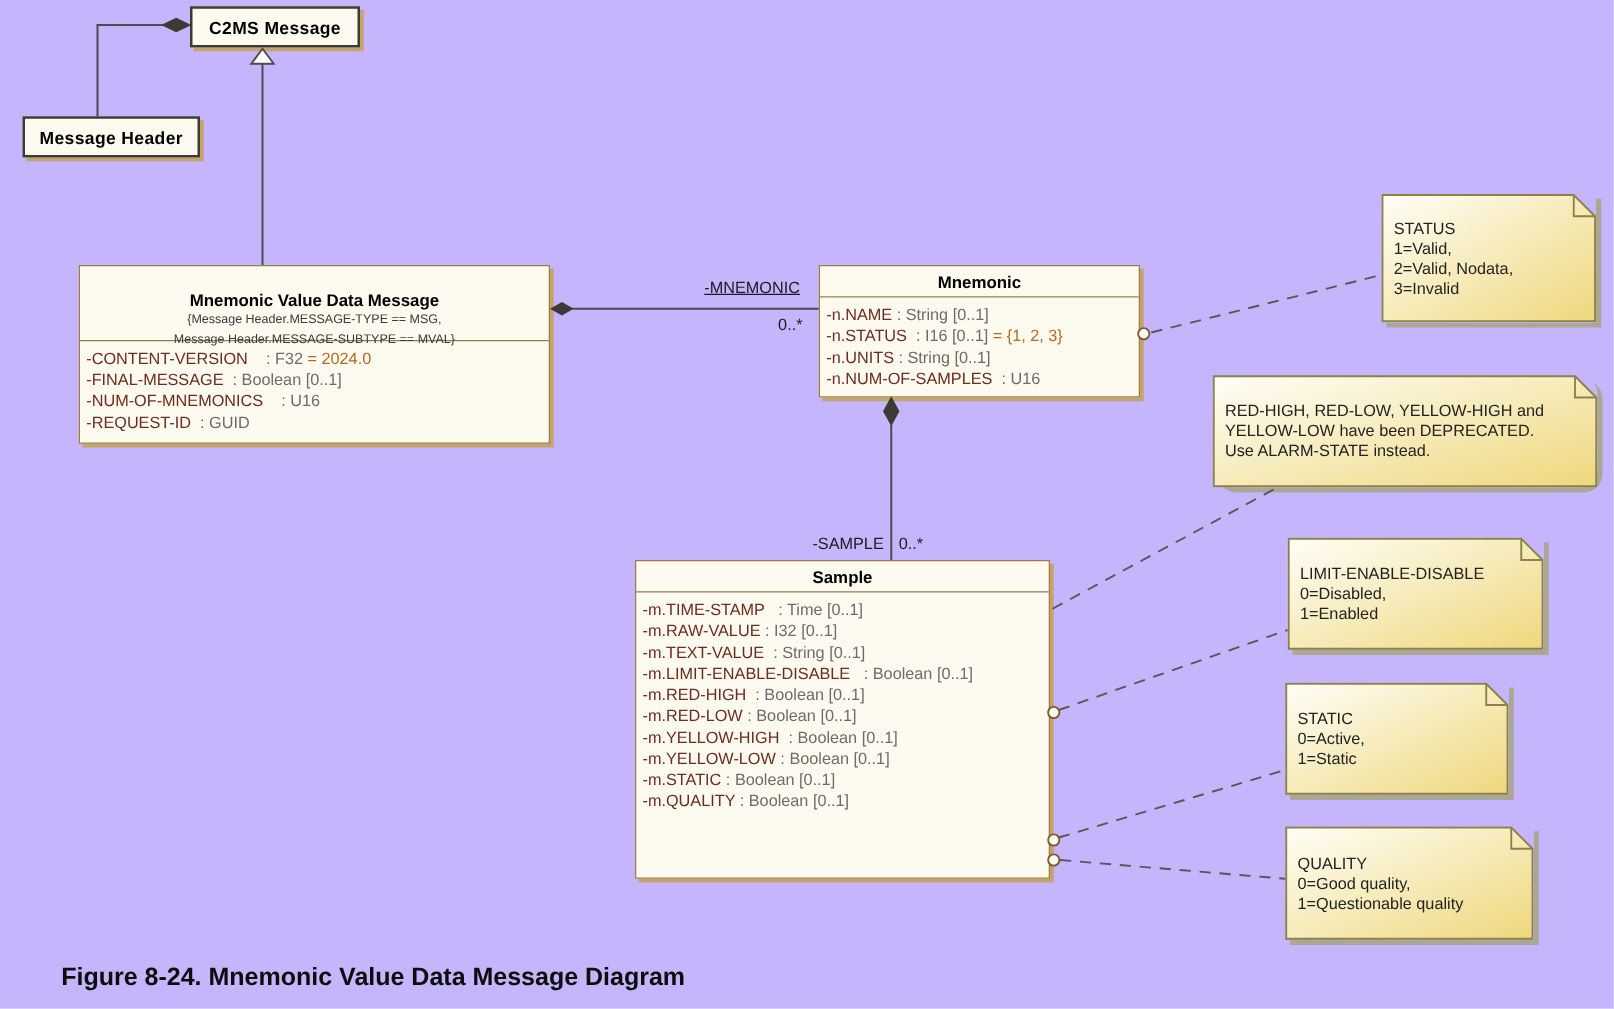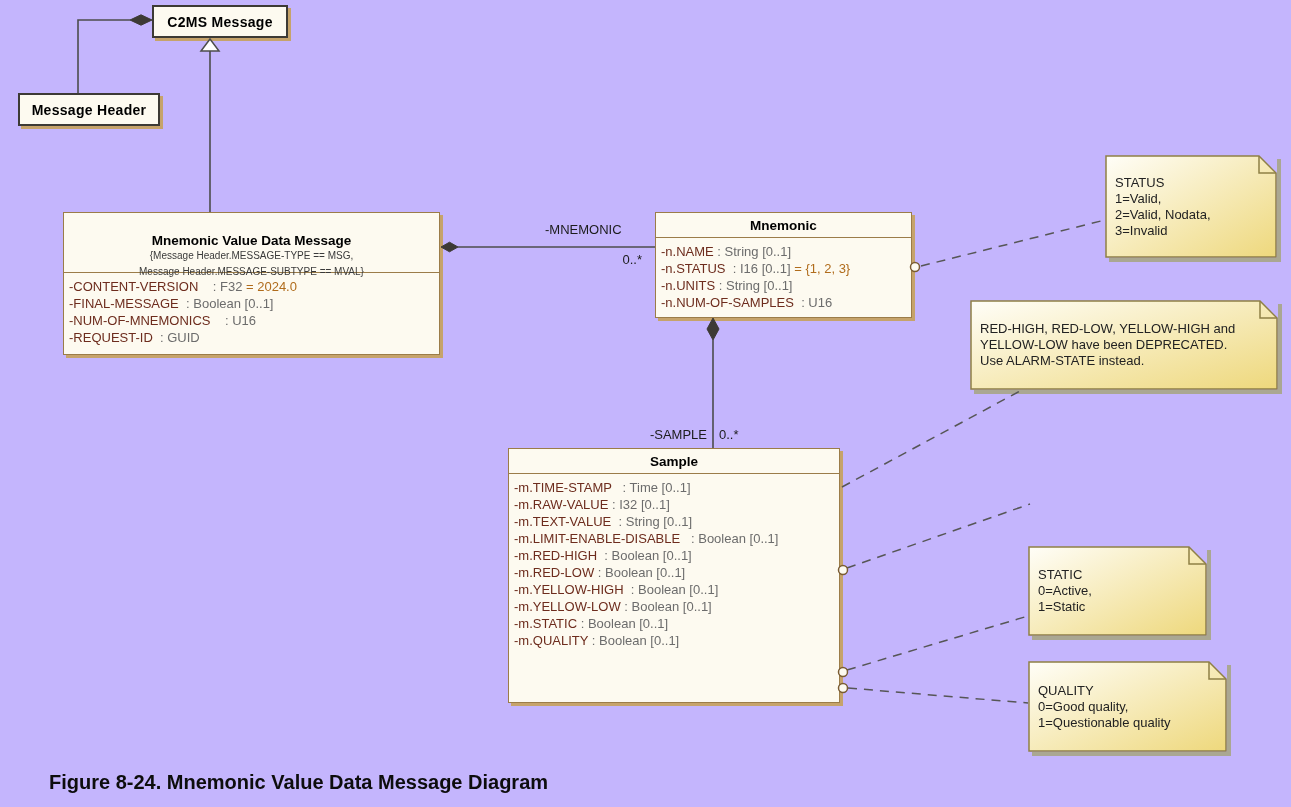--- a/index.html
+++ b/index.html
@@ -131,21 +131,21 @@
         <div class="attr-row"><span class="a-name">-m.LIMIT-ENABLE-DISABLE</span><span class="a-type">   : Boolean [0..1]</span></div>
         <div class="attr-row"><span class="a-name">-m.RED-HIGH</span><span class="a-type">  : Boolean [0..1]</span></div>
         <div class="attr-row"><span class="a-name">-m.RED-LOW</span><span class="a-type"> : Boolean [0..1]</span></div>
         <div class="attr-row"><span class="a-name">-m.YELLOW-HIGH</span><span class="a-type">  : Boolean [0..1]</span></div>
         <div class="attr-row"><span class="a-name">-m.YELLOW-LOW</span><span class="a-type"> : Boolean [0..1]</span></div>
         <div class="attr-row"><span class="a-name">-m.STATIC</span><span class="a-type"> : Boolean [0..1]</span></div>
         <div class="attr-row"><span class="a-name">-m.QUALITY</span><span class="a-type"> : Boolean [0..1]</span></div>
       </div>
   </div>
 
-  <div class="assoc-label" style="left:545px;top:222px;width:95px;text-align:left;">-MNEMONIC</div>
+  <div class="assoc-label" style="left:545px;top:222px;width:95px;text-align:right;text-decoration:underline;">-MNEMONIC</div>
   <div class="assoc-label" style="left:608px;top:252px;width:34px;text-align:right;">0..*</div>
   <div class="assoc-label" style="left:630px;top:427px;width:77px;text-align:right;">-SAMPLE</div>
   <div class="assoc-label" style="left:719px;top:427px;">0..*</div>
 
   <div class="note" style="left:1105px;top:155px;width:172px;height:103px;">
     <svg width="172" height="103" viewBox="0 0 172 103">
       <defs>
           <linearGradient id="ng1" x1="0" y1="0" x2="1" y2="1">
         <stop offset="0" style="stop-color:var(--note-grad-start)"></stop>
             <stop offset="1" style="stop-color:var(--note-grad-end)"></stop>
@@ -153,36 +153,51 @@
         </defs>
       <polygon points="1,1 154,1 171,18 171,102 1,102" fill="url(#ng1)" stroke="var(--note-border)" stroke-width="1.5"></polygon>
       <path d="M154,1 L154,18 L171,18" fill="none" stroke="var(--note-border)" stroke-width="1.5"></path>
     </svg>
     <div class="note-text">STATUS
 1=Valid,
 2=Valid, Nodata,
 3=Invalid</div>
   </div>
 
-  <div class="note" style="left:970px;top:300px;width:308px;height:90px;">
+  <div class="note" style="left:970px;top:300px;width:308px;height:90px;border-radius:15px;">
     <svg width="308" height="90" viewBox="0 0 308 90">
       <defs>
           <linearGradient id="ng2" x1="0" y1="0" x2="1" y2="1">
         <stop offset="0" style="stop-color:var(--note-grad-start)"></stop>
             <stop offset="1" style="stop-color:var(--note-grad-end)"></stop>
       </linearGradient>
         </defs>
       <polygon points="1,1 290,1 307,18 307,89 1,89" fill="url(#ng2)" stroke="var(--note-border)" stroke-width="1.5"></polygon>
       <path d="M290,1 L290,18 L307,18" fill="none" stroke="var(--note-border)" stroke-width="1.5"></path>
     </svg>
     <div class="note-text">RED-HIGH, RED-LOW, YELLOW-HIGH and
 YELLOW-LOW have been DEPRECATED.
 Use ALARM-STATE instead.</div>
   </div>
 
+  <div class="note" style="left:1030px;top:430px;width:205px;height:90px;">
+    <svg width="205" height="90" viewBox="0 0 205 90">
+      <defs>
+          <linearGradient id="ng3" x1="0" y1="0" x2="1" y2="1">
+        <stop offset="0" style="stop-color:var(--note-grad-start)"></stop>
+            <stop offset="1" style="stop-color:var(--note-grad-end)"></stop>
+      </linearGradient>
+        </defs>
+      <polygon points="1,1 187,1 204,18 204,89 1,89" fill="url(#ng3)" stroke="var(--note-border)" stroke-width="1.5"></polygon>
+      <path d="M187,1 L187,18 L204,18" fill="none" stroke="var(--note-border)" stroke-width="1.5"></path>
+    </svg>
+    <div class="note-text">LIMIT-ENABLE-DISABLE
+0=Disabled,
+1=Enabled</div>
+  </div>
 
   <div class="note" style="left:1028px;top:546px;width:179px;height:90px;">
     <svg width="179" height="90" viewBox="0 0 179 90">
       <defs>
           <linearGradient id="ng4" x1="0" y1="0" x2="1" y2="1">
         <stop offset="0" style="stop-color:var(--note-grad-start)"></stop>
             <stop offset="1" style="stop-color:var(--note-grad-end)"></stop>
       </linearGradient>
         </defs>
       <polygon points="1,1 161,1 178,18 178,89 1,89" fill="url(#ng4)" stroke="var(--note-border)" stroke-width="1.5"></polygon>

